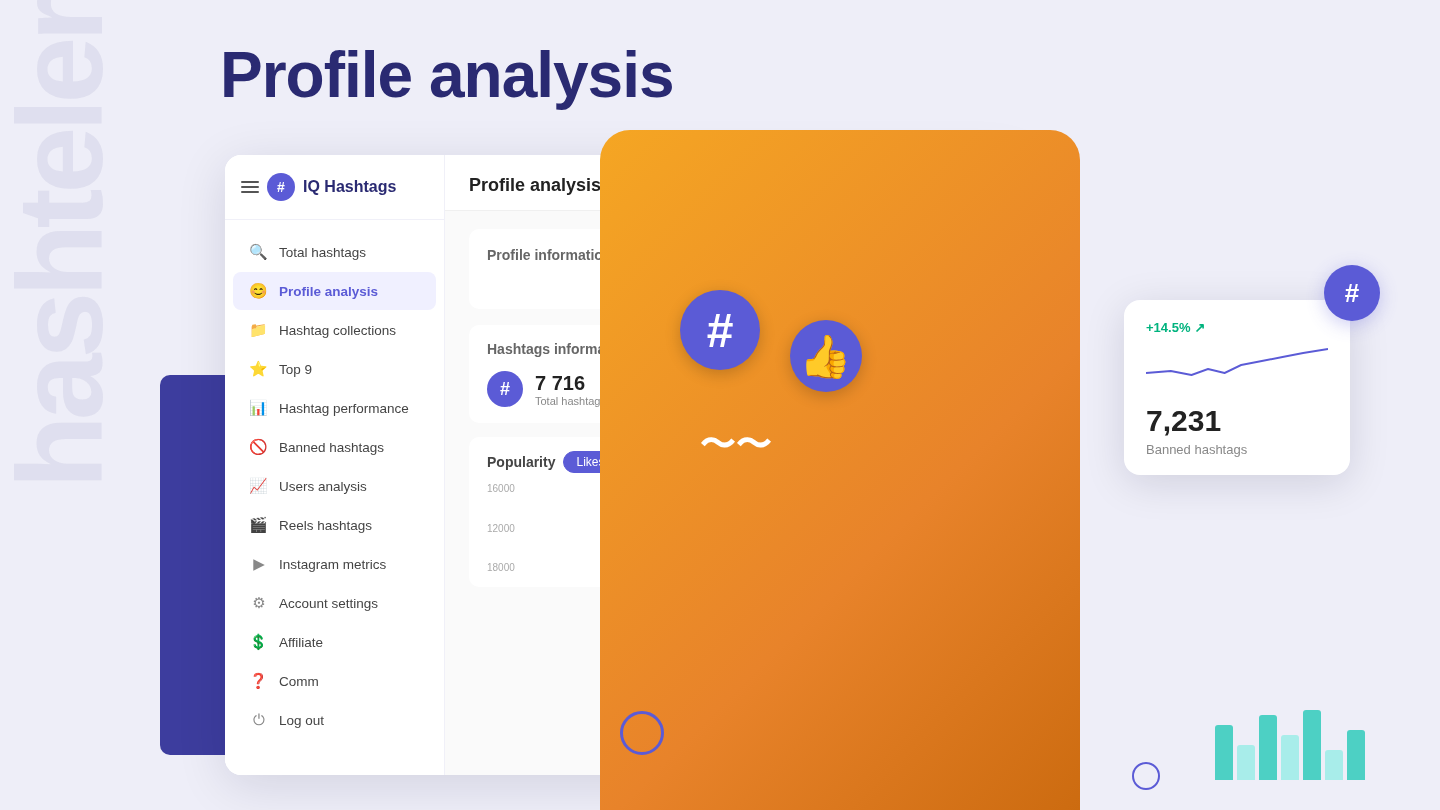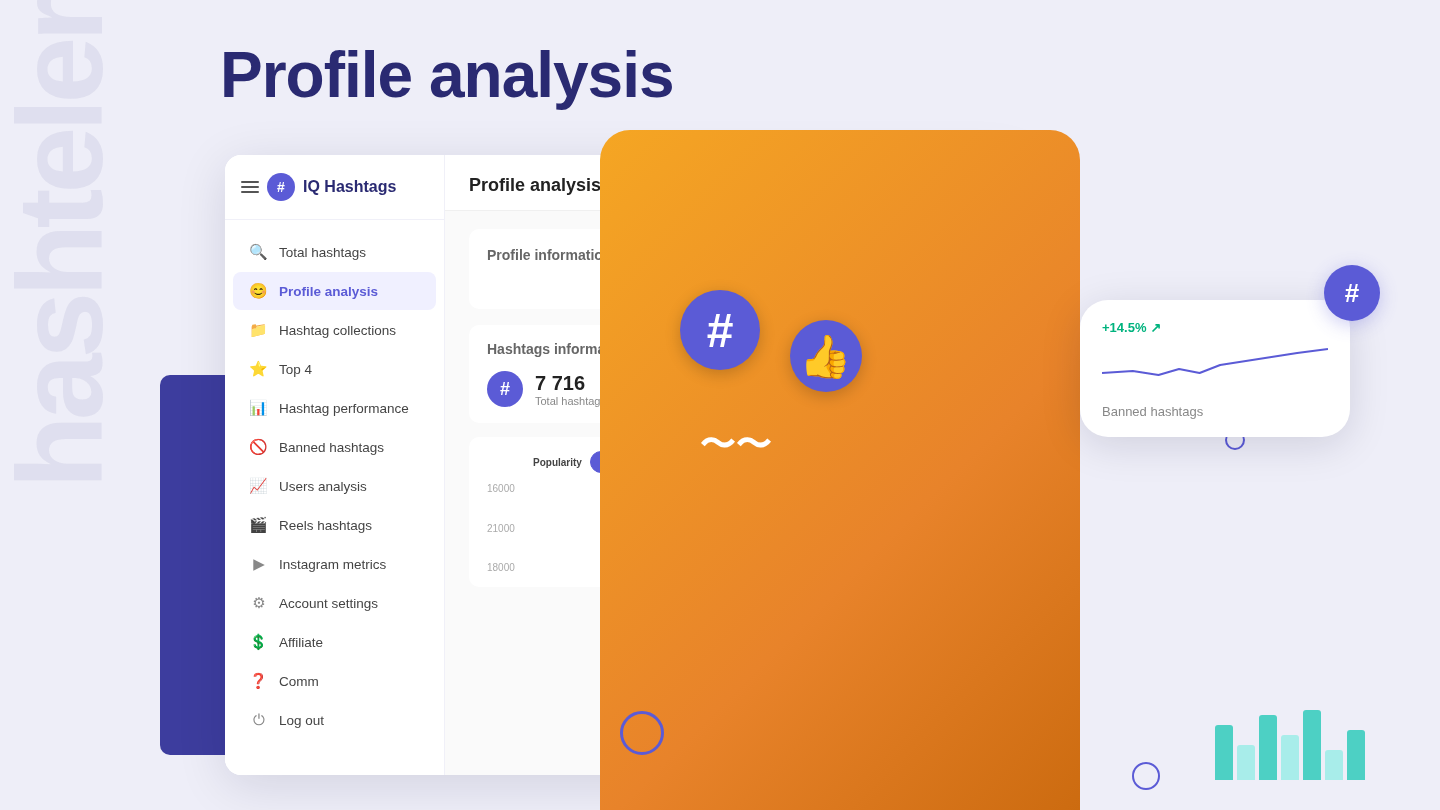--- a/index.html
+++ b/index.html
@@ -224,24 +224,23 @@
       border-radius: 10px;
       padding: 14px 18px;
     }
     .popularity-header {
       display: flex;
       align-items: center;
       gap: 8px;
       margin-bottom: 10px;
     }
     .popularity-label {
-      font-size: 10px;
+      font-size: 14px;
       font-weight: 600;
       color: #444;
-      margin-left: 46px;
     }
     .tab-pill {
       padding: 3px 12px;
       border-radius: 20px;
       font-size: 12px;
       cursor: pointer;
       border: 1px solid #ddd;
       color: #555;
       background: #fff;
     }
@@ -284,23 +283,23 @@
       border-radius: 50%;
       bottom: 30px;
       left: 120px;
     }
 
     
     .stats-card {
       position: absolute;
       top: 300px;
       right: 90px;
-      width: 270px;
-      background: #fff;
-      border-radius: 28px;
+      width: 226px;
+      background: #fff;
+      border-radius: 16px;
       box-shadow: 0 8px 40px rgba(0,0,50,0.13);
       padding: 20px 22px 18px 22px;
       z-index: 5;
     }
     .stats-card-change {
       font-size: 13px;
       color: #00b37e;
       font-weight: 600;
       margin-bottom: 8px;
       display: flex;
@@ -483,21 +482,21 @@
         <div class="nav-item active">
       <span class="nav-icon">😊</span>
       <span>Profile analysis</span>
     </div>
         <div class="nav-item">
       <span class="nav-icon">📁</span>
       <span>Hashtag collections</span>
     </div>
         <div class="nav-item">
       <span class="nav-icon">⭐</span>
-      <span>Top 4</span>
+      <span>Top 9</span>
     </div>
         <div class="nav-item">
       <span class="nav-icon">📊</span>
       <span>Hashtag performance</span>
     </div>
         <div class="nav-item">
       <span class="nav-icon">🚫</span>
       <span>Banned hashtags</span>
     </div>
         <div class="nav-item">
@@ -551,21 +550,21 @@
       </div>
       <div class="popularity-section">
         <div class="popularity-header">
           <span class="popularity-label">Popularity</span>
           <span class="tab-pill active">Likes</span>
           <span class="tab-pill">Comm...</span>
         </div>
         <div class="chart-area">
           <div class="chart-labels">
             <span class="chart-label">16000</span>
-            <span class="chart-label">21000</span>
+            <span class="chart-label">12000</span>
             <span class="chart-label">18000</span>
           </div>
           <div class="chart-line-area">
             <div class="chart-dot"></div>
           </div>
         </div>
       </div>
     </div>
   </main>
 
@@ -584,20 +583,21 @@
 <div class="stats-card">
   <div class="stats-card-change">
     <span>+14.5%</span>
     <span>↗</span>
   </div>
   <div class="stats-card-chart">
     <svg class="mini-chart" viewBox="0 0 220 45" preserveAspectRatio="none">
       <polyline points="0,30 30,28 55,32 75,26 95,30 115,22 140,18 165,14 190,10 220,6" fill="none" stroke="#5b5bd6" stroke-width="2" stroke-linejoin="round"></polyline>
     </svg>
   </div>
+  <div class="stats-card-number">7,231</div>
   <div class="stats-card-label">Banned hashtags</div>
 </div>
 
 <div class="deco-circle-1"></div>
 <div class="deco-circle-2"></div>
 <div class="deco-circle-3"></div>
 
 <div class="bar-chart-widget">
 <div class="bar-item" style="height: 55px; background: rgb(77, 208, 196);"></div>
     <div class="bar-item" style="height: 35px; background: rgb(168, 237, 234);"></div>

